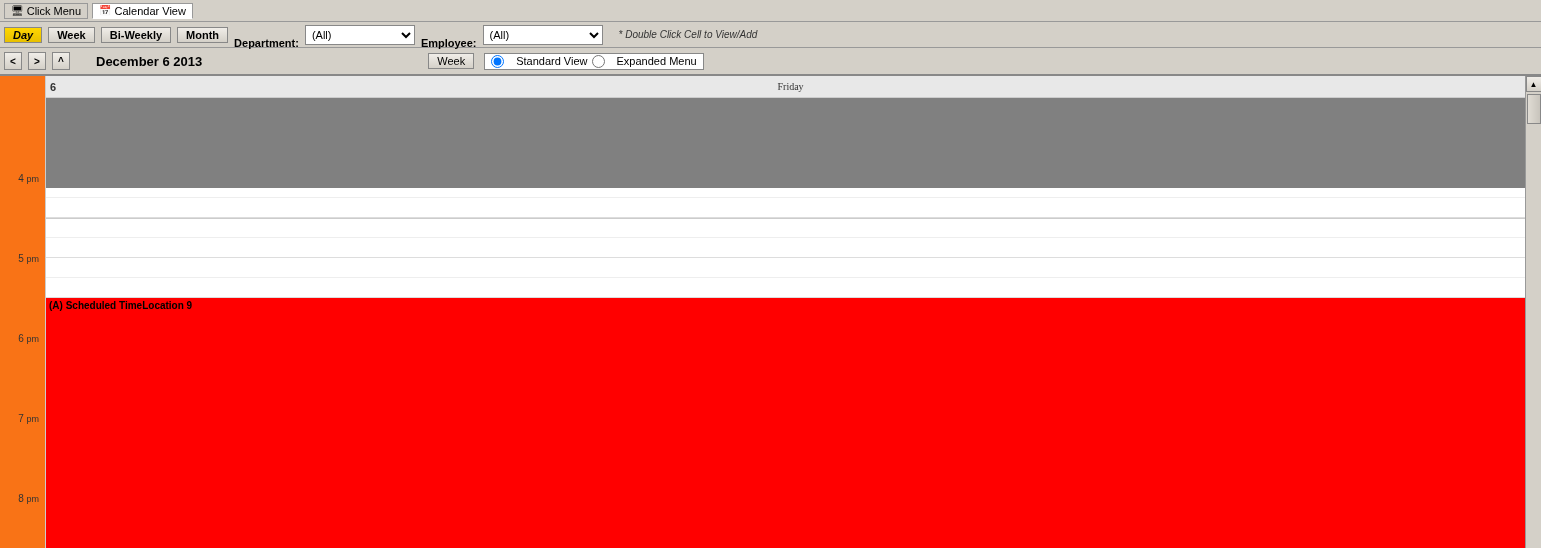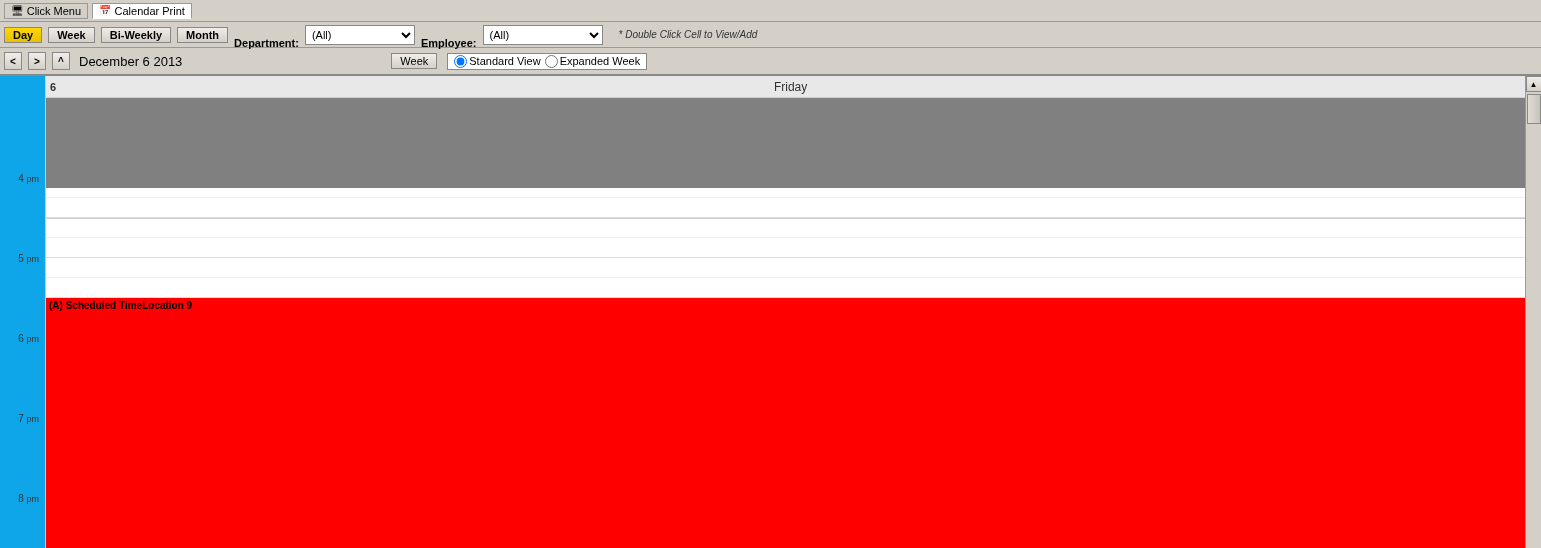--- a/index.html
+++ b/index.html
@@ -44,20 +44,21 @@
       padding: 1px 8px;
       font-size: 11px;
       border: 1px solid #888;
       background: linear-gradient(to bottom, #f0ede8, #d4d0c8);
       cursor: pointer;
       font-weight: bold;
     }
     .view-btn.active {
       background: linear-gradient(to bottom, #ffd700, #e8c000);
       color: #000;
+      font-style: italic;
     }
     .label-text {
       font-size: 11px;
       font-weight: bold;
       margin-top: 16px;
     }
     .dropdown-wrap {
       display: flex;
       align-items: center;
     }
@@ -94,23 +95,23 @@
       background: linear-gradient(to bottom, #f0ede8, #d4d0c8);
       cursor: pointer;
       font-size: 10px;
       display: flex;
       align-items: center;
       justify-content: center;
       font-weight: bold;
     }
     .date-title {
       font-size: 13px;
-      font-weight: normal;
+      font-weight: bold;
       color: #000;
-      margin: 0 3px;
+      margin: 0 20px;
     }
     .print-btn {
       padding: 1px 8px;
       font-size: 11px;
       border: 1px solid #888;
       background: linear-gradient(to bottom, #f0ede8, #d4d0c8);
       cursor: pointer;
       margin-left: 200px;
     }
     .radio-group {
@@ -119,27 +120,27 @@
       gap: 4px;
       margin-left: 4px;
       border: 1px solid #888;
       padding: 1px 6px;
       background: #fff;
     }
     .radio-label {
       font-size: 11px;
       display: flex;
       align-items: center;
-      gap: 2px;
+      gap: 12px;
     }
     .radio-label input[type=radio] { margin: 0; }
     .time-gutter {
       width: 46px;
       min-width: 46px;
-      background: #0ea5e9;
+      background: #f97316;
       border-right: 1px solid #ccc;
       position: relative;
     }
     .time-label {
       position: absolute;
       right: 6px;
       font-size: 10px;
       color: #333;
       transform: translateY(-50%);
       white-space: nowrap;
@@ -151,24 +152,25 @@
       height: 22px;
       align-items: center;
     }
     .day-header-num {
       font-size: 11px;
       font-weight: bold;
       padding-left: 4px;
       color: #333;
     }
     .day-header-name {
-      font-size: 12px;
+      font-size: 10px;
       color: #333;
       flex: 1;
       text-align: center;
+      font-family: Liberation Serif, serif;
     }
     .event-text {
       font-size: 10px;
       color: #000;
       padding: 1px 3px;
       font-weight: bold;
     }
 
     
     .scrollbar-track {
@@ -202,21 +204,21 @@
 <body>
 
 <div class="title-bar">
   <div class="title-bar-item">
 
     <span style="font-size:10px;">🖥</span>
     <span>Click Menu</span>
   </div>
   <div class="title-bar-item active">
     <span style="font-size:10px;">📅</span>
-    <span>Calendar Print</span>
+    <span>Calendar View</span>
   </div>
 </div>
 
 <div class="toolbar-row1">
   <button class="view-btn active">Day</button>
   <button class="view-btn">Week</button>
   <button class="view-btn">Bi-Weekly</button>
   <button class="view-btn">Month</button>
   <span class="label-text">Department:</span>
   <div class="dropdown-wrap">
@@ -239,21 +241,21 @@
   <button class="nav-btn">^</button>
   <span class="date-title">December 6 2013</span>
   <button class="print-btn">Week</button>
   <div class="radio-group">
     <label class="radio-label">
       <input type="radio" name="view" checked="" style="">
       <span>Standard View</span>
     </label>
     <label class="radio-label">
       <input type="radio" name="view" style="">
-      <span>Expanded Week</span>
+      <span>Expanded Menu</span>
     </label>
   </div>
 </div>
 
 <div style="display:flex; width:100%; height:calc(548px - 76px); background:#fff;">
 
   <div class="time-gutter" style="position:relative;">
 
     <span class="time-label" style="top: calc(22px + 80px);">4 <span style="font-size:9px;">pm</span></span>
     <span class="time-label" style="top: calc(22px + 160px);">5 <span style="font-size:9px;">pm</span></span>

